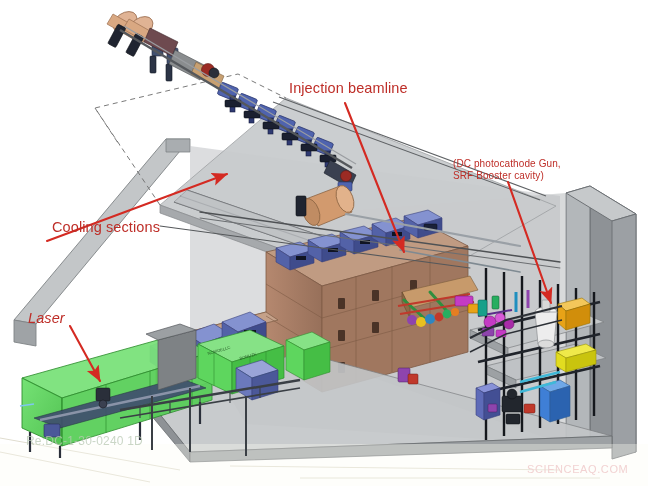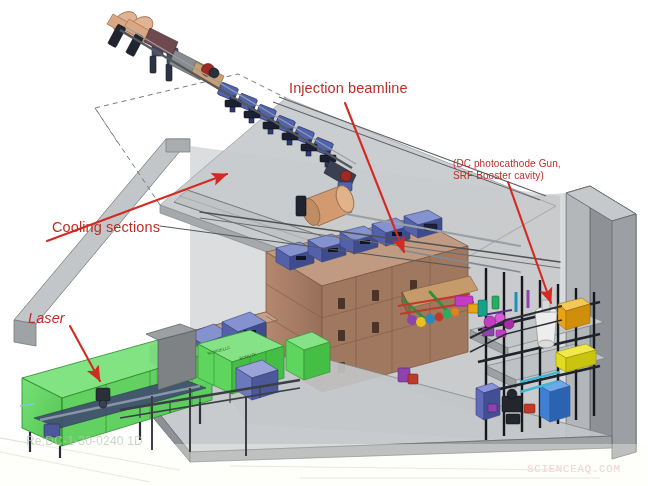--- a/index.html
+++ b/index.html
@@ -11,21 +11,21 @@
   .lbl{position:absolute;color:#BE2E28;line-height:1.18;white-space:pre;
        letter-spacing:.1px;}
   .lbl-main{font-size:14.5px;}
   .lbl-sub{font-size:10px;}
   #lbl-transport{left:289px;top:80px;}
   #lbl-injection{left:453px;top:120px;}
   #lbl-injection .lbl-sub{display:block;}
   #lbl-cooling{left:52px;top:219px;}
   #lbl-laser{left:28px;top:310px;font-style:italic;}
   #watermark{position:absolute;left:527px;top:463px;font-size:11px;
-             color:#f2d2d2;letter-spacing:.6px;font-family:Liberation Mono, monospace;}
+             color:#f2d2d2;letter-spacing:.6px;}
   #cadnote{position:absolute;left:14px;top:434px;font-size:12px;
            color:#b9c9b3;letter-spacing:.2px;opacity:.75;margin-left:12px;}
 </style>
 </head>
 <body>
 
 <div class="stage">
 
 <svg class="scene" viewBox="0 0 648 486">
   <defs>

